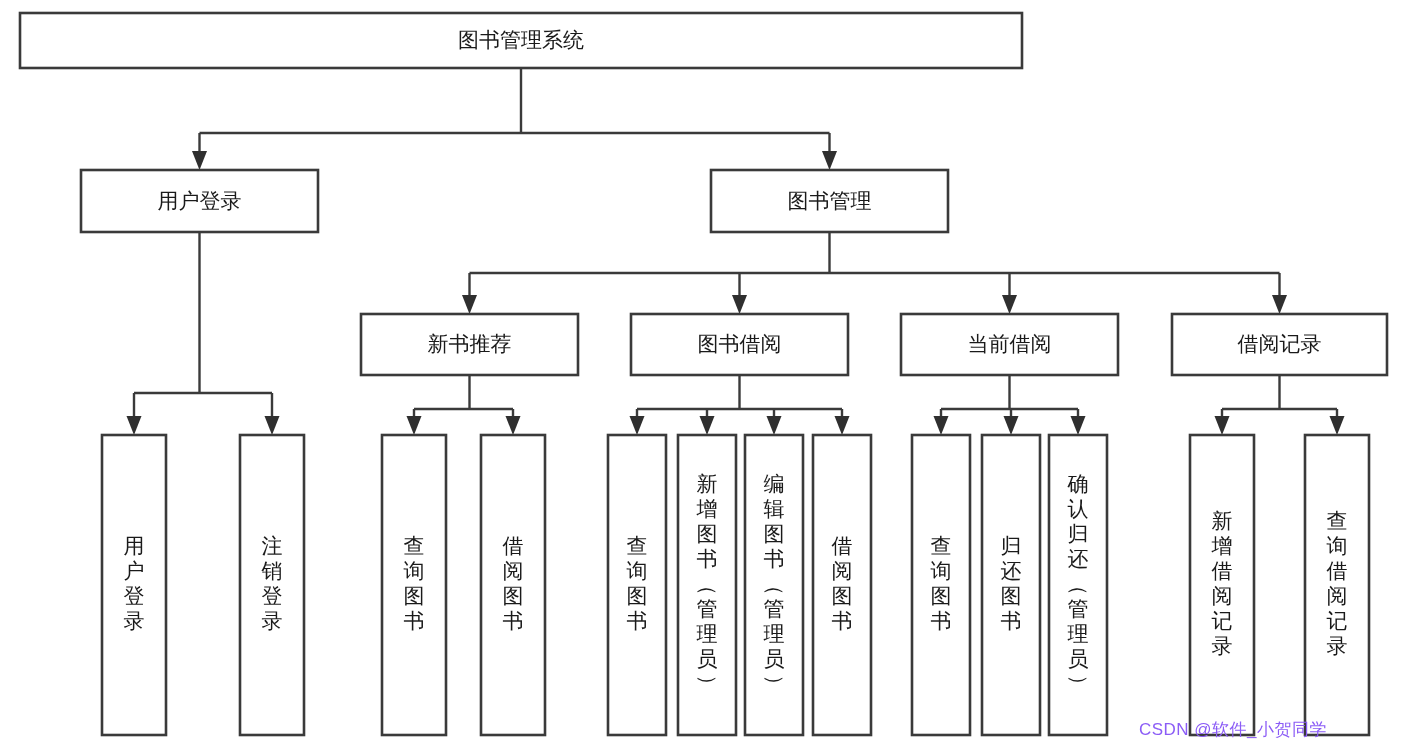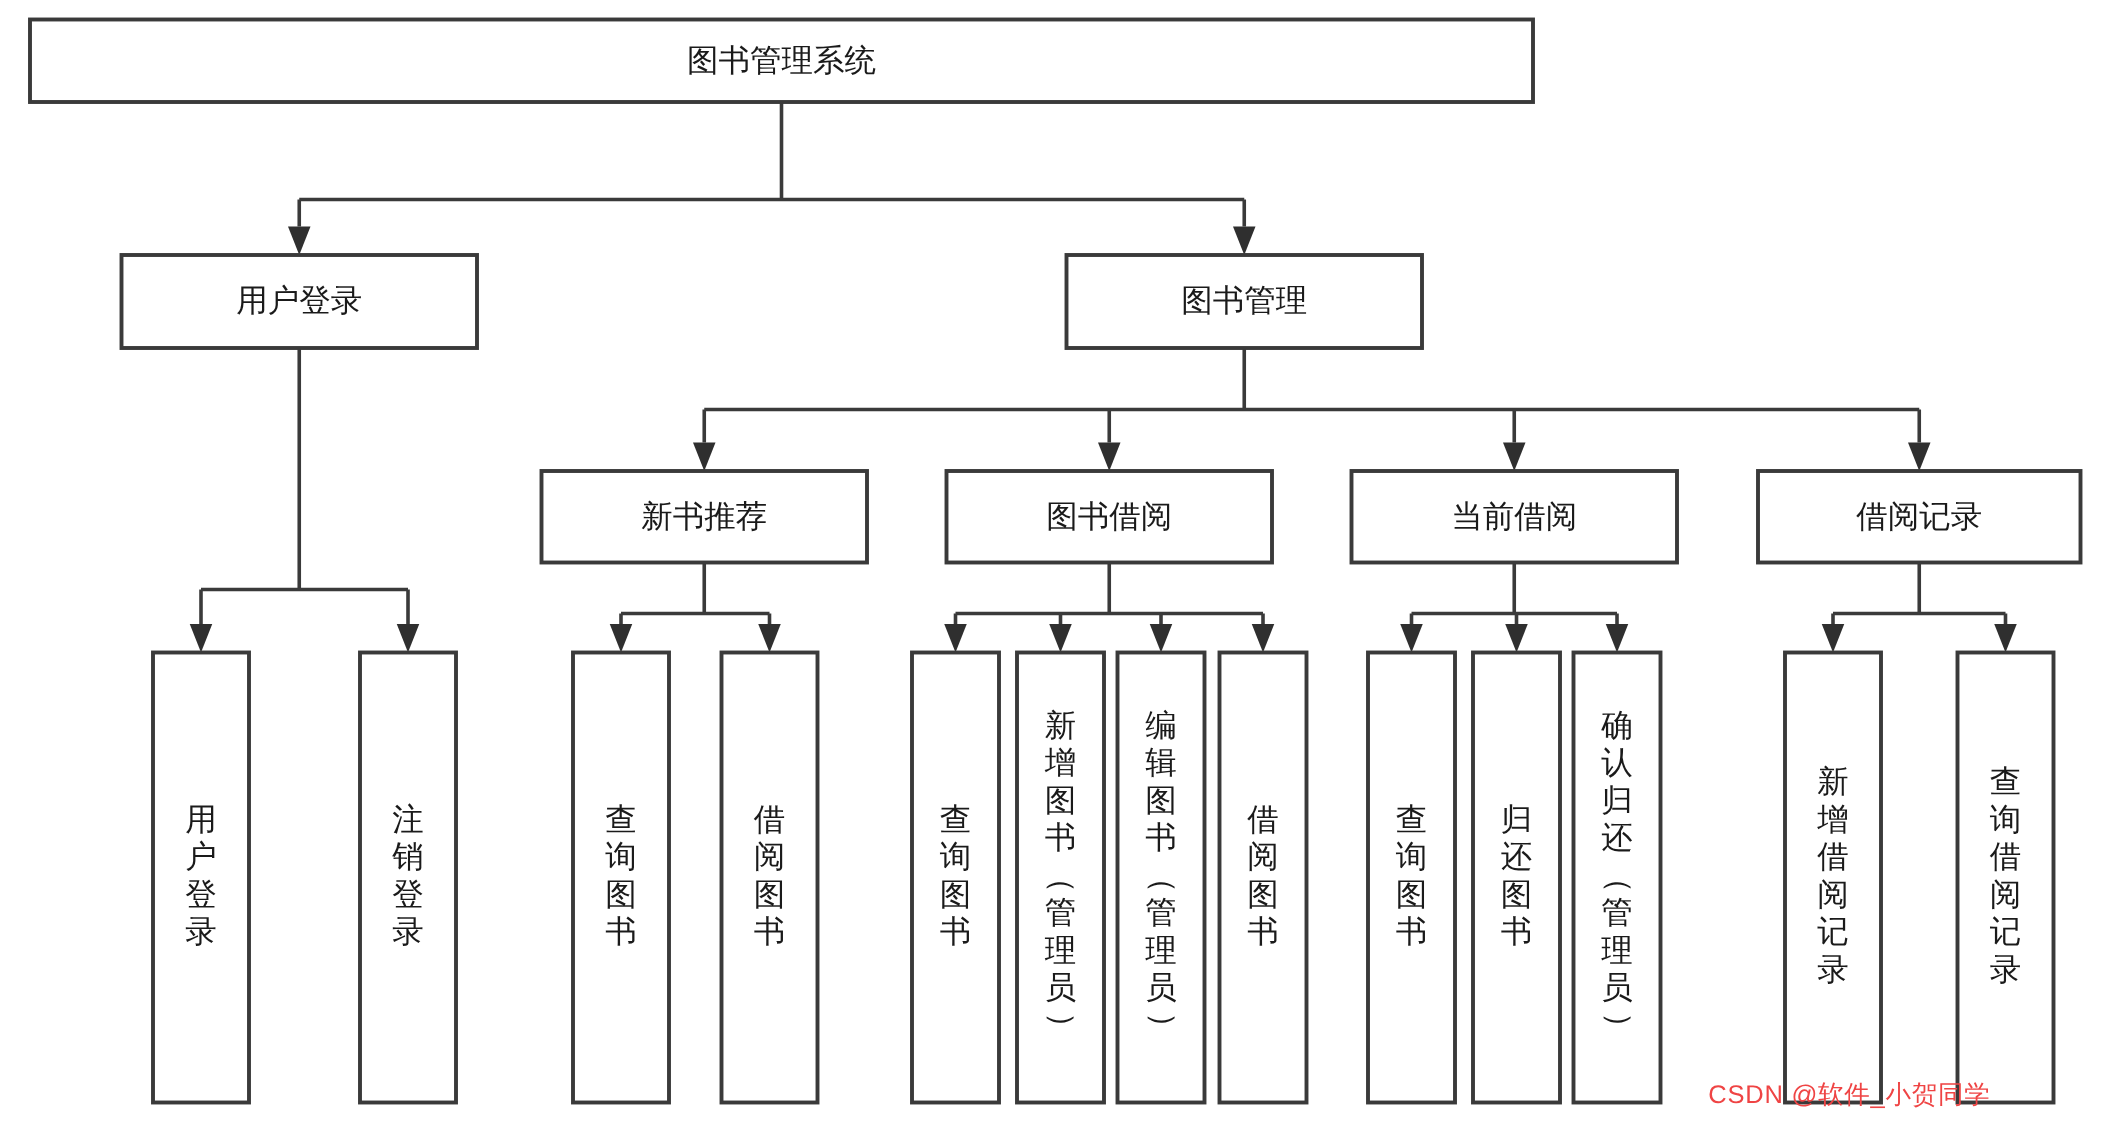--- a/index.html
+++ b/index.html
@@ -55,21 +55,21 @@
     fill: #1a1a1a;
     text-anchor: middle;
     dominant-baseline: middle;
   }
   .watermark-text {
     position: absolute;
     right: 16px;
     bottom: 6px;
     font-family: "Liberation Sans", "DejaVu Sans", sans-serif;
     font-size: 17px;
-    color: #ef4444;
+    color: #8b5cf6;
     white-space: nowrap;
     letter-spacing: 0.5px;
     pointer-events: none;
   }
 </style>
 </head>
 <body>
 
 <div id="diagram-root">
 

